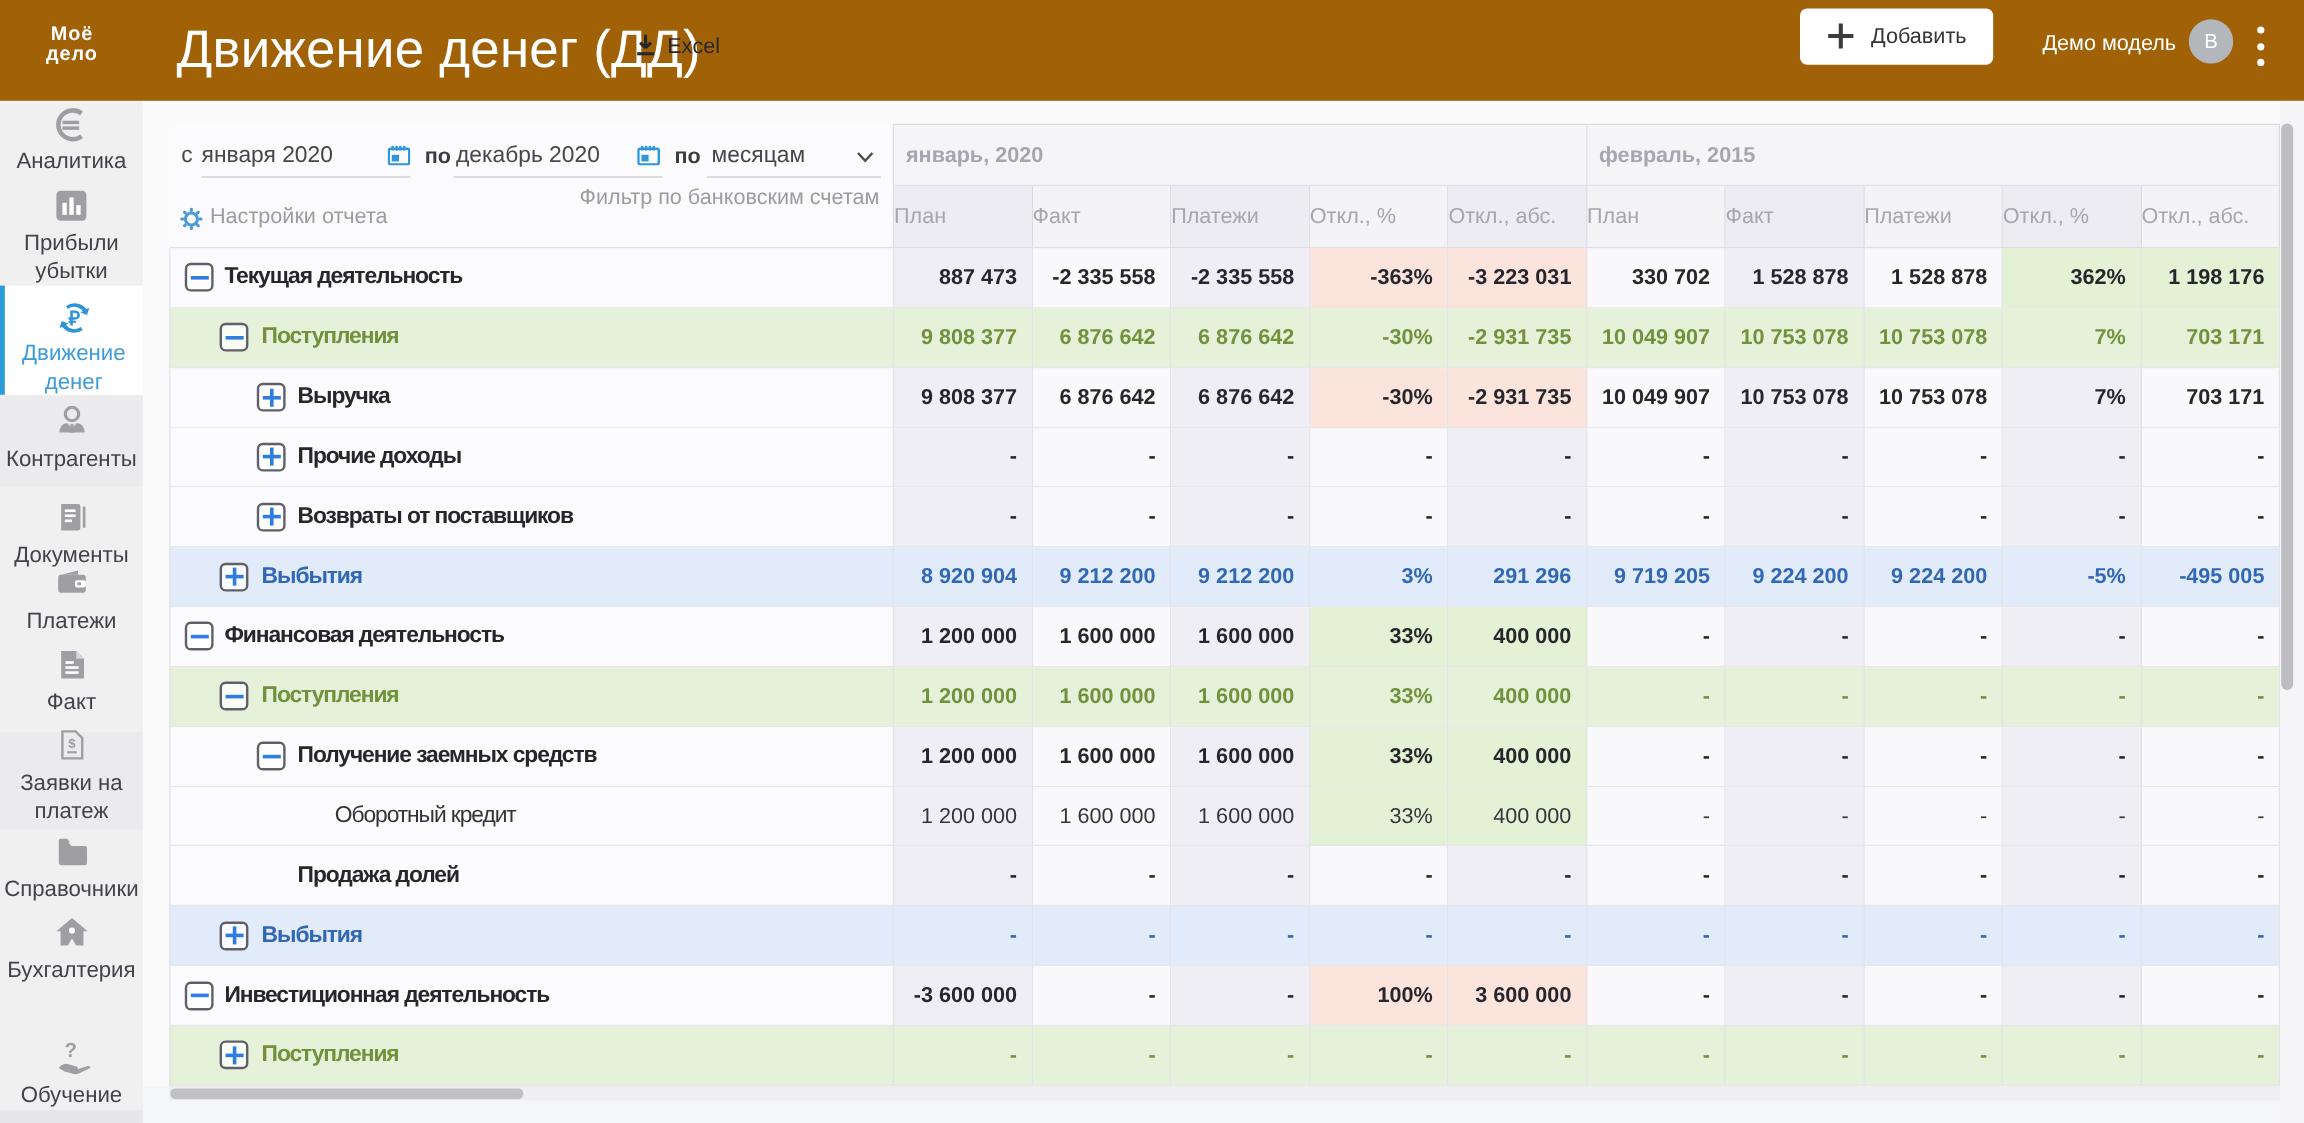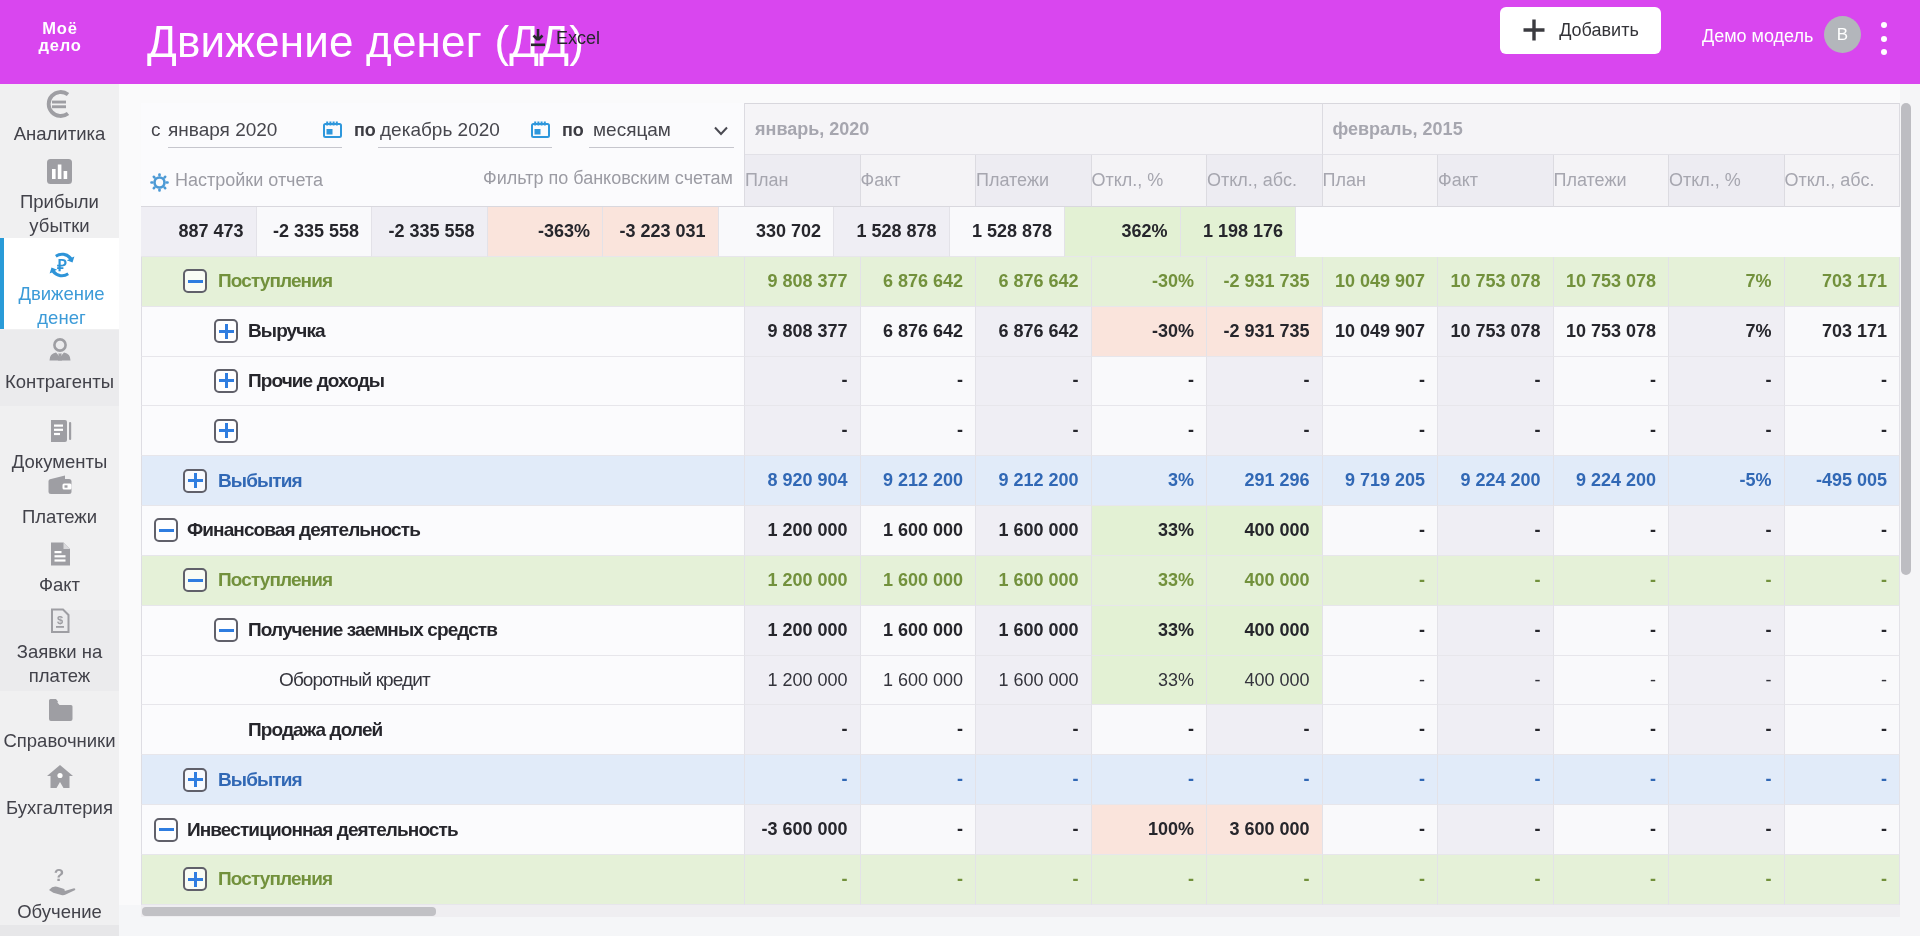--- a/index.html
+++ b/index.html
@@ -1,17 +1,17 @@
 <!DOCTYPE html>
 <html><head><meta charset="utf-8">
 <style>
 * { margin:0; padding:0; box-sizing:border-box; }
 html,body { width:1920px; height:936px; overflow:hidden;
   font-family:"Liberation Sans", sans-serif; background:#fafafb; }
-#hdr { position:absolute; left:0; top:0; width:1920px; height:84px; background:#d946ef; }
+#hdr { position:absolute; left:0; top:0; width:1920px; height:84px; background:#a16207; }
 #logo { position:absolute; left:37px; top:20px; width:46px; text-align:center;
   color:#fff; font-size:16.5px; font-weight:bold; line-height:17px; letter-spacing:0.8px;}
 #title { position:absolute; left:147px; top:17px; color:#fff; font-size:44px; font-weight:400; letter-spacing:0.2px; }
 #excel { position:absolute; left:528px; top:28px; color:#27272c; font-size:18px; }
 #excel svg { vertical-align:-4px; margin-right:8px; }
 #addbtn { position:absolute; left:1500px; top:7px; width:161px; height:47px; background:#fff;
   border-radius:6px; color:#333338; font-size:18px; line-height:47px; text-align:center; }
 #addbtn svg { vertical-align:-6px; margin-right:13px; }
 #demo { position:absolute; left:1702px; top:26px; color:#fff; font-size:18px; }
 #ava { position:absolute; left:1824px; top:16px; width:37px; height:37px; border-radius:50%;
@@ -87,20 +87,28 @@
         <div class="hc shh">Платежи</div>
         <div class="hc">Откл., %</div>
         <div class="hc shh">Откл., абс.</div>
         <div class="hc">План</div>
         <div class="hc shh">Факт</div>
         <div class="hc">Платежи</div>
         <div class="hc shh">Откл., %</div>
         <div class="hc">Откл., абс.</div>
       </div>
 <div class="trow">
+        <div class="lc">
+          <span class="expw" style="left:12px">
+            <span class="exp">
+              <span class="h"></span>
+            </span>
+          </span>
+          <span class="lt" style="padding-left:45px">Текущая деятельность</span>
+        </div>
         <div class="dc sh">887 473</div>
         <div class="dc">-2 335 558</div>
         <div class="dc sh">-2 335 558</div>
         <div class="dc ap">-363%</div>
         <div class="dc sh ap">-3 223 031</div>
         <div class="dc">330 702</div>
         <div class="dc sh">1 528 878</div>
         <div class="dc">1 528 878</div>
         <div class="dc sh ag">362%</div>
         <div class="dc ag">1 198 176</div>
@@ -168,20 +176,21 @@
         <div class="dc">-</div>
       </div>
 <div class="trow">
         <div class="lc">
           <span class="expw" style="left:72px">
             <span class="exp">
               <span class="h"></span>
               <span class="v"></span>
             </span>
           </span>
+          <span class="lt" style="padding-left:106px">Возвраты от поставщиков</span>
         </div>
         <div class="dc sh">-</div>
         <div class="dc">-</div>
         <div class="dc sh">-</div>
         <div class="dc">-</div>
         <div class="dc sh">-</div>
         <div class="dc">-</div>
         <div class="dc sh">-</div>
         <div class="dc">-</div>
         <div class="dc sh">-</div>
@@ -401,21 +410,21 @@
         <rect x="8.2" y="15.4" width="2.6" height="3.4" rx="1.1"></rect>
         <rect x="0.2" y="8.2" width="3.4" height="2.6" rx="1.1"></rect>
         <rect x="15.4" y="8.2" width="3.4" height="2.6" rx="1.1"></rect>
         <rect x="8.2" y="0.2" width="2.6" height="3.4" rx="1.1" transform="rotate(45 9.5 9.5)"></rect>
         <rect x="8.2" y="15.4" width="2.6" height="3.4" rx="1.1" transform="rotate(45 9.5 9.5)"></rect>
         <rect x="0.2" y="8.2" width="3.4" height="2.6" rx="1.1" transform="rotate(45 9.5 9.5)"></rect>
         <rect x="15.4" y="8.2" width="3.4" height="2.6" rx="1.1" transform="rotate(45 9.5 9.5)"></rect>
       </g>
     </svg>
   <span class="fl grey" style="left:56px; top:86px;">Настройки отчета</span>
-  <span class="fl grey" style="left:364px; top:84px;">Фильтр по банковским счетам</span>
+  <span class="fl grey" style="left:364px; top:70px;">Фильтр по банковским счетам</span>
 </div>
 
 <div id="sidebar">
 <div class="sband" style="top:246px; height:76px;"></div>
 <div class="sband" style="top:526px; height:81px;"></div>
 <div class="sband" style="top:841px; height:11px; background:#e7e7e9;"></div>
 <div class="sitem" style="top:4px;">
       <div class="sic"><svg width="32" height="32" viewBox="0 0 32 32">
           <path d="M24 6.5 A12 12 0 1 0 24 25.5" fill="none" stroke="#9e9ea3" stroke-width="3.8"></path>
           <rect x="8" y="12.6" width="14" height="2.9" fill="#9e9ea3"></rect>

